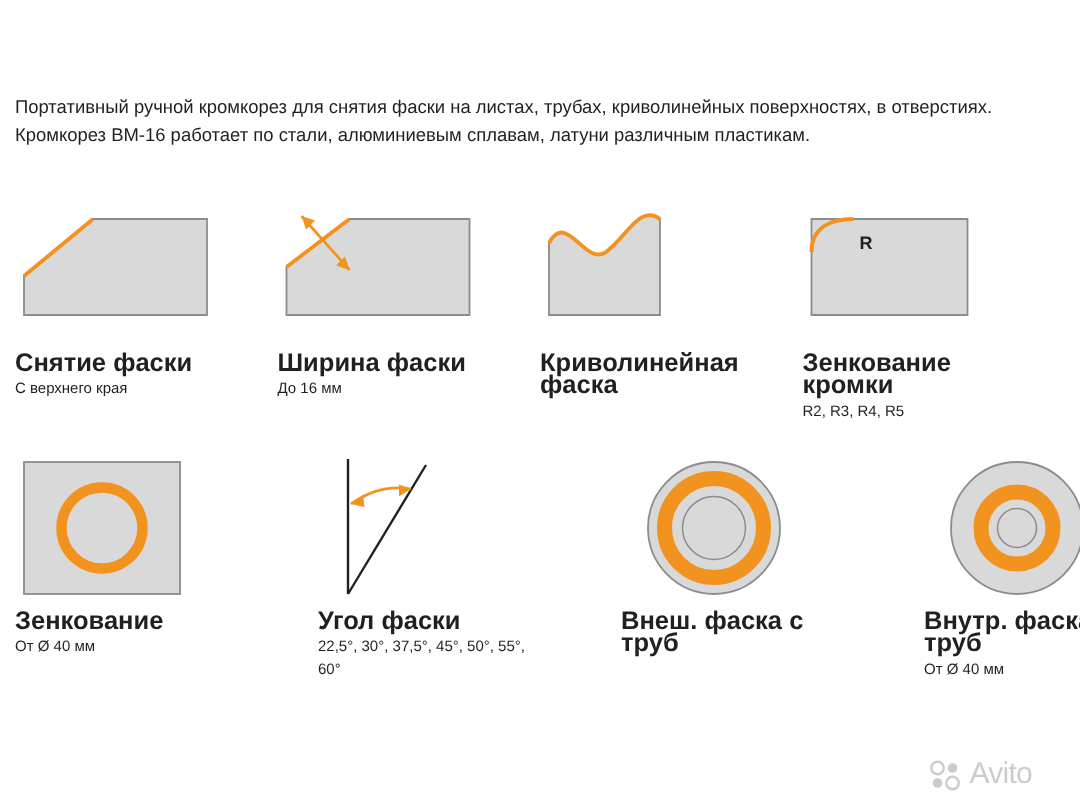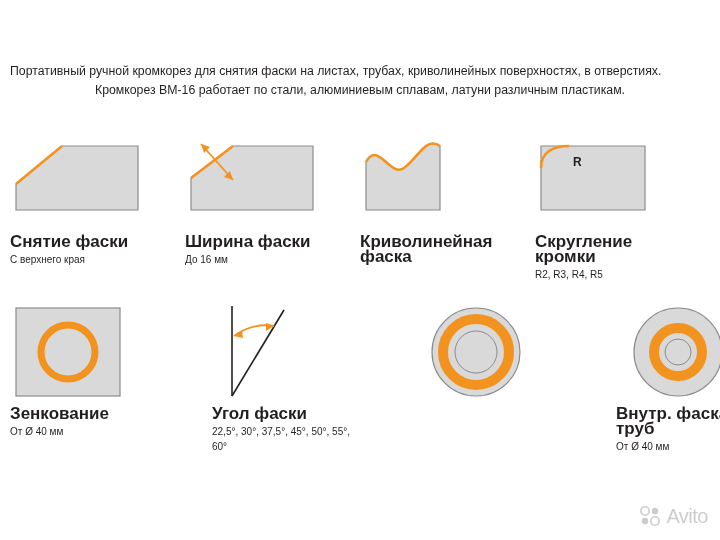--- a/index.html
+++ b/index.html
@@ -23,21 +23,21 @@
   }
   .intro {
     position: absolute;
     left: 10px;
     top: 62px;
     width: 700px;
     font-size: 12.3px;
     line-height: 19px;
     color: #231f20;
   }
-  .intro .line2 { display: block; text-align: center; }
+  .intro .line2 { display: block; }
   .grid {
     position: absolute;
     left: 10px;
     top: 132px;
     width: 700px;
   }
   .row {
     display: flex;
     flex-direction: row;
     width: 700px;
@@ -70,24 +70,24 @@
     left: 10px;
     top: 434px;
     width: 700px;
     font-size: 11.6px;
     line-height: 18px;
     color: #231f20;
   }
   .footer .l2 { display: block; }
   .watermark {
     position: absolute;
-    right: 12px;
+    right: 32px;
     bottom: 12px;
     display: flex;
-    align-items: flex-start;
+    align-items: flex-end;
     opacity: 0.5;
   }
   .wm-icon {
     width: 22px;
     height: 22px;
     margin-right: 5px;
   }
   .wm-text {
     font-size: 20px;
     color: #9a9a9a;
@@ -146,21 +146,21 @@
       </div>
 
       <div class="cell">
         <div class="fig">
           <svg width="140" height="90" viewBox="0 0 140 90">
             <path d="M6 78 L6 14 L90 14 L110 14 L110 78 Z" fill="#d9d9d9" stroke="#8c8c8c" stroke-width="1.2"></path>
             <path d="M6 36 C 6 20, 18 14, 34 14" fill="none" stroke="#f2931f" stroke-width="2.6"></path>
             <text x="38" y="34" font-family="Liberation Sans, sans-serif" font-size="12" font-weight="bold" fill="#231f20">R</text>
           </svg>
         </div>
-        <div class="cap">Скругление кромки</div>
+        <div class="cap">Зенкование кромки</div>
         <div class="sub">R2, R3, R4, R5</div>
       </div>
 
     </div>
 
     <div class="row row2">
 
       <div class="cell">
         <div class="fig">
           <svg width="140" height="96" viewBox="0 0 140 96">
@@ -187,20 +187,21 @@
       </div>
 
       <div class="cell">
         <div class="fig">
           <svg width="140" height="96" viewBox="0 0 140 96">
             <circle cx="62" cy="48" r="44" fill="#d9d9d9" stroke="#8c8c8c" stroke-width="1.2"></circle>
             <circle cx="62" cy="48" r="33" fill="none" stroke="#f2931f" stroke-width="10"></circle>
             <circle cx="62" cy="48" r="21" fill="#d9d9d9" stroke="#8c8c8c" stroke-width="1"></circle>
           </svg>
         </div>
+        <div class="cap">Внеш. фаска с труб</div>
         <div class="sub"></div>
       </div>
 
       <div class="cell">
         <div class="fig">
           <svg width="140" height="96" viewBox="0 0 140 96">
             <circle cx="62" cy="48" r="44" fill="#d9d9d9" stroke="#8c8c8c" stroke-width="1.2"></circle>
             <circle cx="62" cy="48" r="24" fill="none" stroke="#f2931f" stroke-width="10"></circle>
             <circle cx="62" cy="48" r="13" fill="#d9d9d9" stroke="#8c8c8c" stroke-width="1"></circle>
           </svg>

